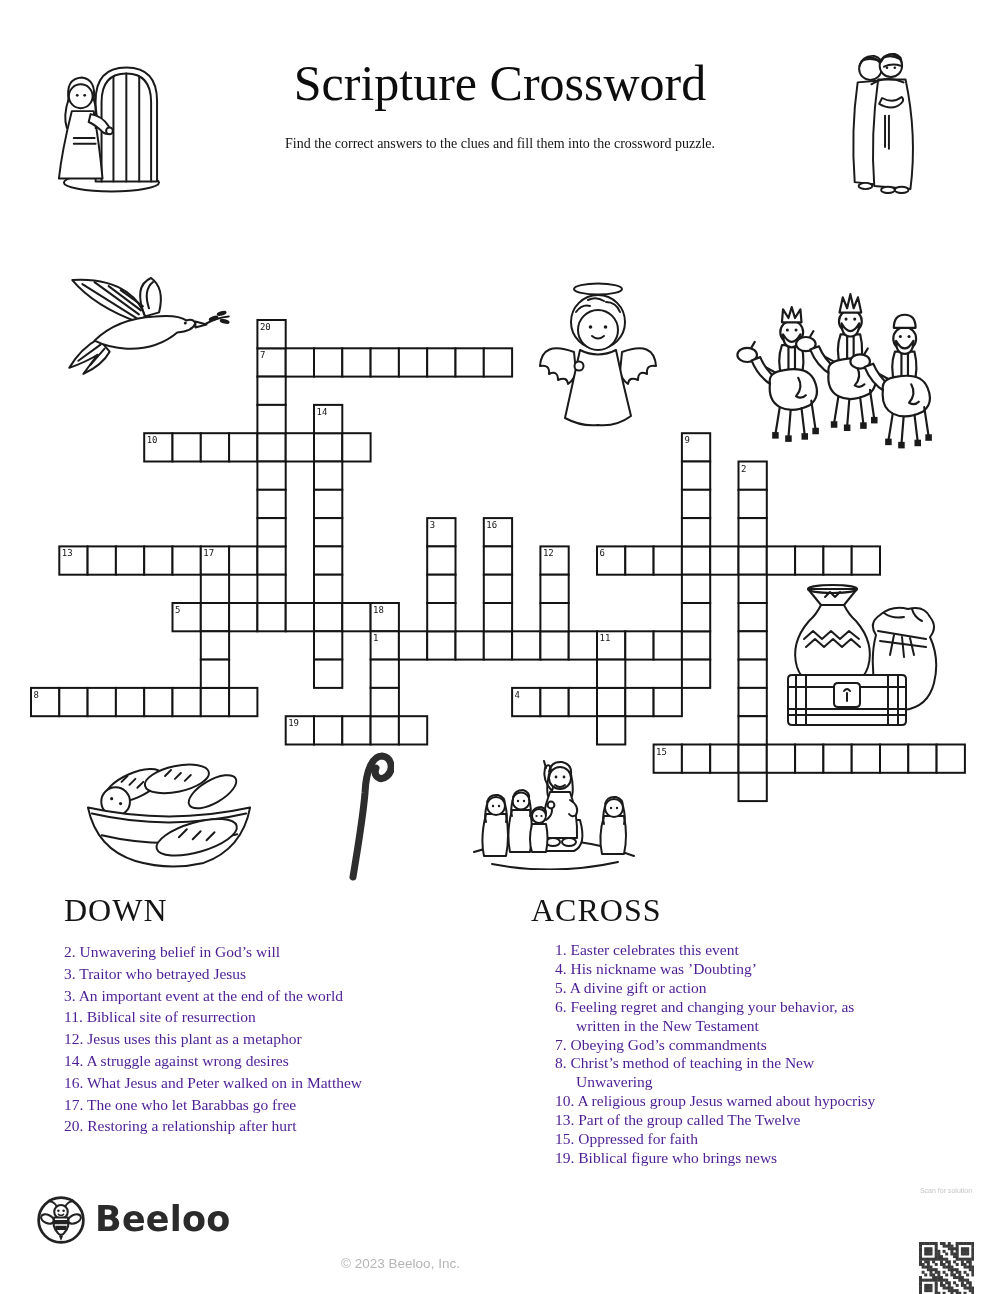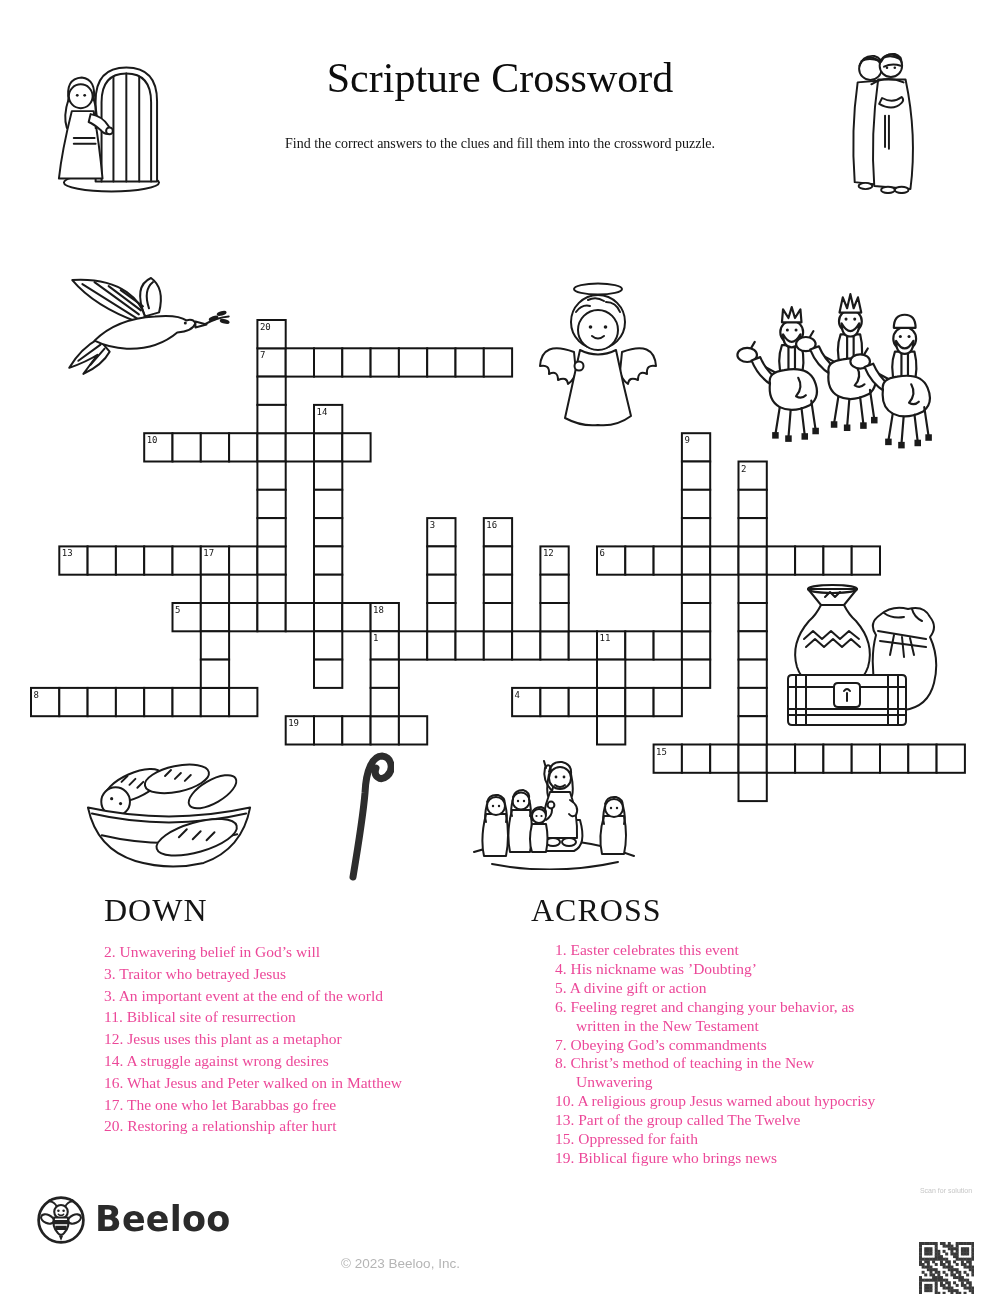--- a/index.html
+++ b/index.html
@@ -1,33 +1,33 @@
 <!DOCTYPE html>
 <html><head>
 <meta charset="utf-8">
 <style>
   html,body{margin:0;padding:0;background:#fff;}
   .page{position:relative;width:1000px;height:1294px;background:#fff;overflow:hidden;
         font-family:"Liberation Serif",serif;color:#111;}
   .abs{position:absolute;}
   
   .title{position:absolute;left:0;top:54px;width:1000px;text-align:center;
-         font-size:42px;font-weight:500;letter-spacing:0;color:#0d0d0d;}
+         font-size:50px;font-weight:500;letter-spacing:0;color:#0d0d0d;}
   .subtitle{position:absolute;left:0;top:136px;width:1000px;text-align:center;
             font-size:14px;color:#141414;}
   
   #grid-svg{position:absolute;left:0;top:0;width:1000px;height:1294px;}
   .cellnum{font-family:"DejaVu Sans Mono",monospace;font-size:9px;fill:#141414;}
   
   .clues{position:absolute;}
-  #down-sec{left:64px;top:892px;width:452px;margin-left:40px;}
+  #down-sec{left:64px;top:892px;width:452px;}
   #across-sec{left:531px;top:892px;width:460px;}
   .clues h2{margin:0 0 12px 0;font-size:32px;font-weight:500;letter-spacing:1px;color:#141414;}
   .clue-list{margin:0;padding:0;list-style:none;}
-  .clue{font-size:15.5px;color:#ec4899;}
+  .clue{font-size:15.5px;color:#4c1d95;}
   #down-sec .clue{line-height:21.8px;}
   #across-sec .clue{line-height:18.9px;margin-left:24px;}
   .clue .cont{padding-left:21px;}
   
   .brand{position:absolute;left:36px;top:1194px;display:flex;align-items:center;gap:9px;}
   .brand-name{font-family:"DejaVu Sans",sans-serif;font-weight:700;font-size:35px;color:#2b2b2b;letter-spacing:0.2px;}
   .copyright{position:absolute;left:0;top:1256px;width:801px;text-align:center;
              font-family:"Liberation Sans",sans-serif;font-size:13.5px;color:#b5b5b5;}
   .qr-block{position:absolute;left:896px;top:1187px;width:100px;display:flex;flex-direction:column;align-items:center;gap:44px;}
   .qr-label{font-family:"Liberation Sans",sans-serif;font-size:7px;color:#c6c6c6;margin-bottom:4px;}

